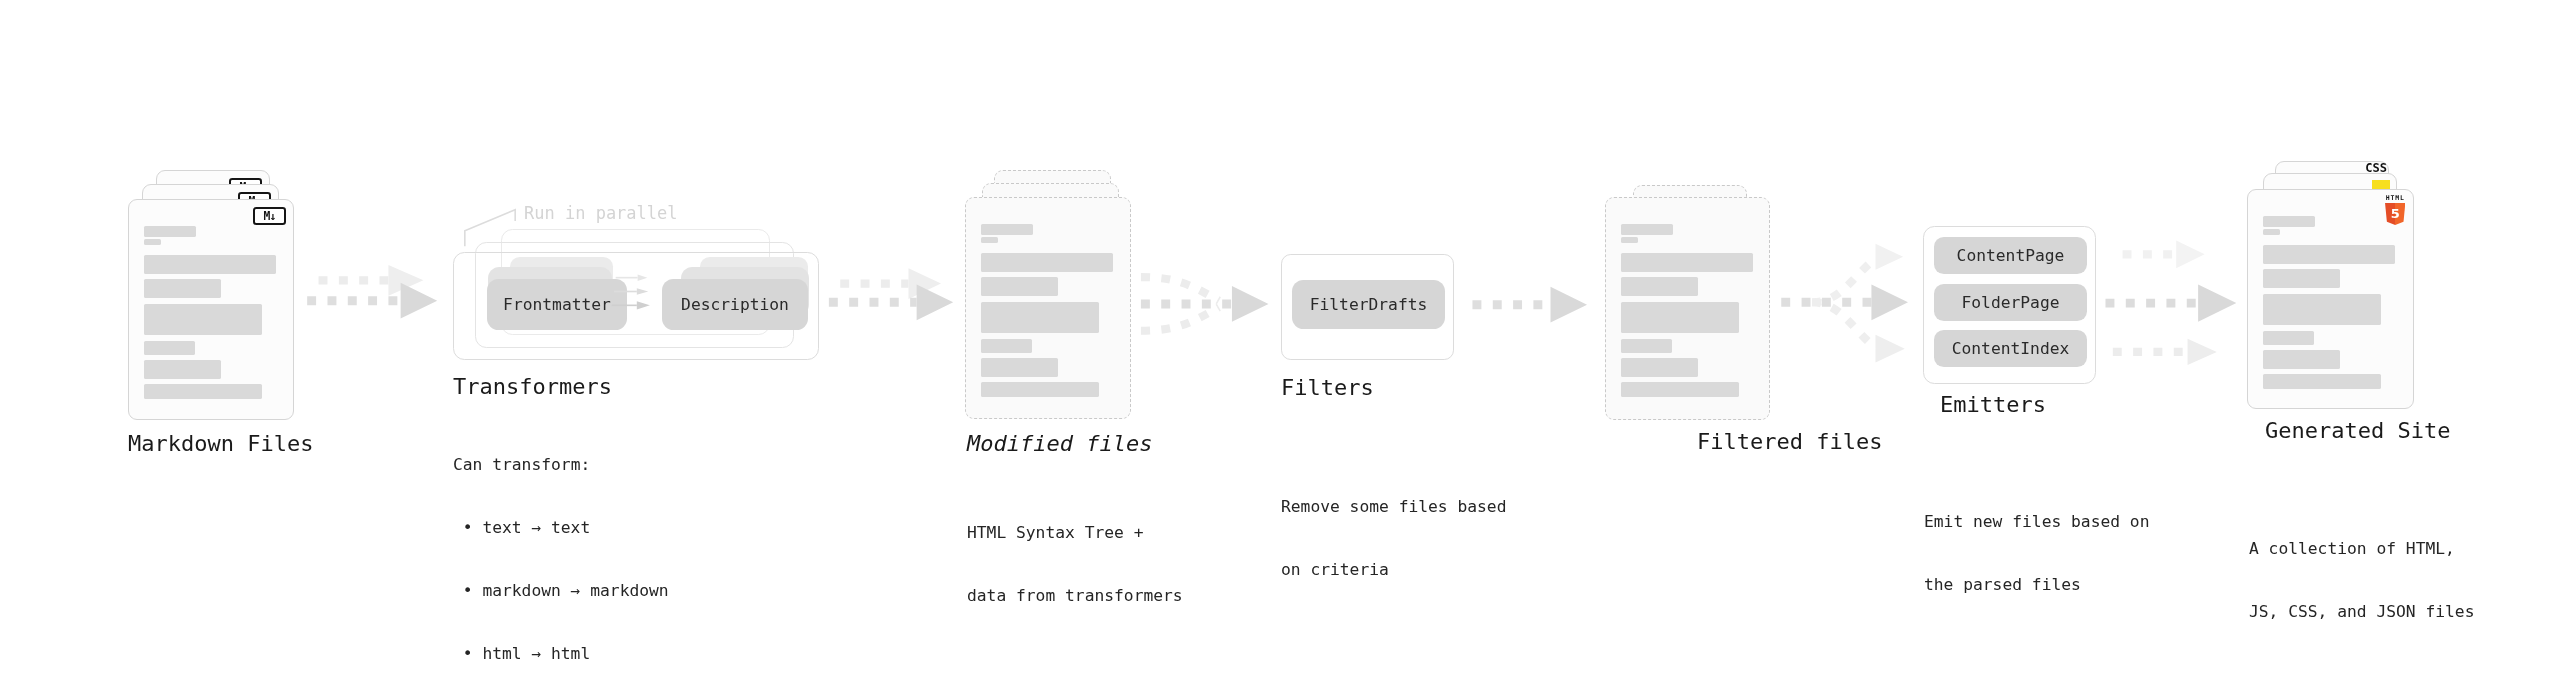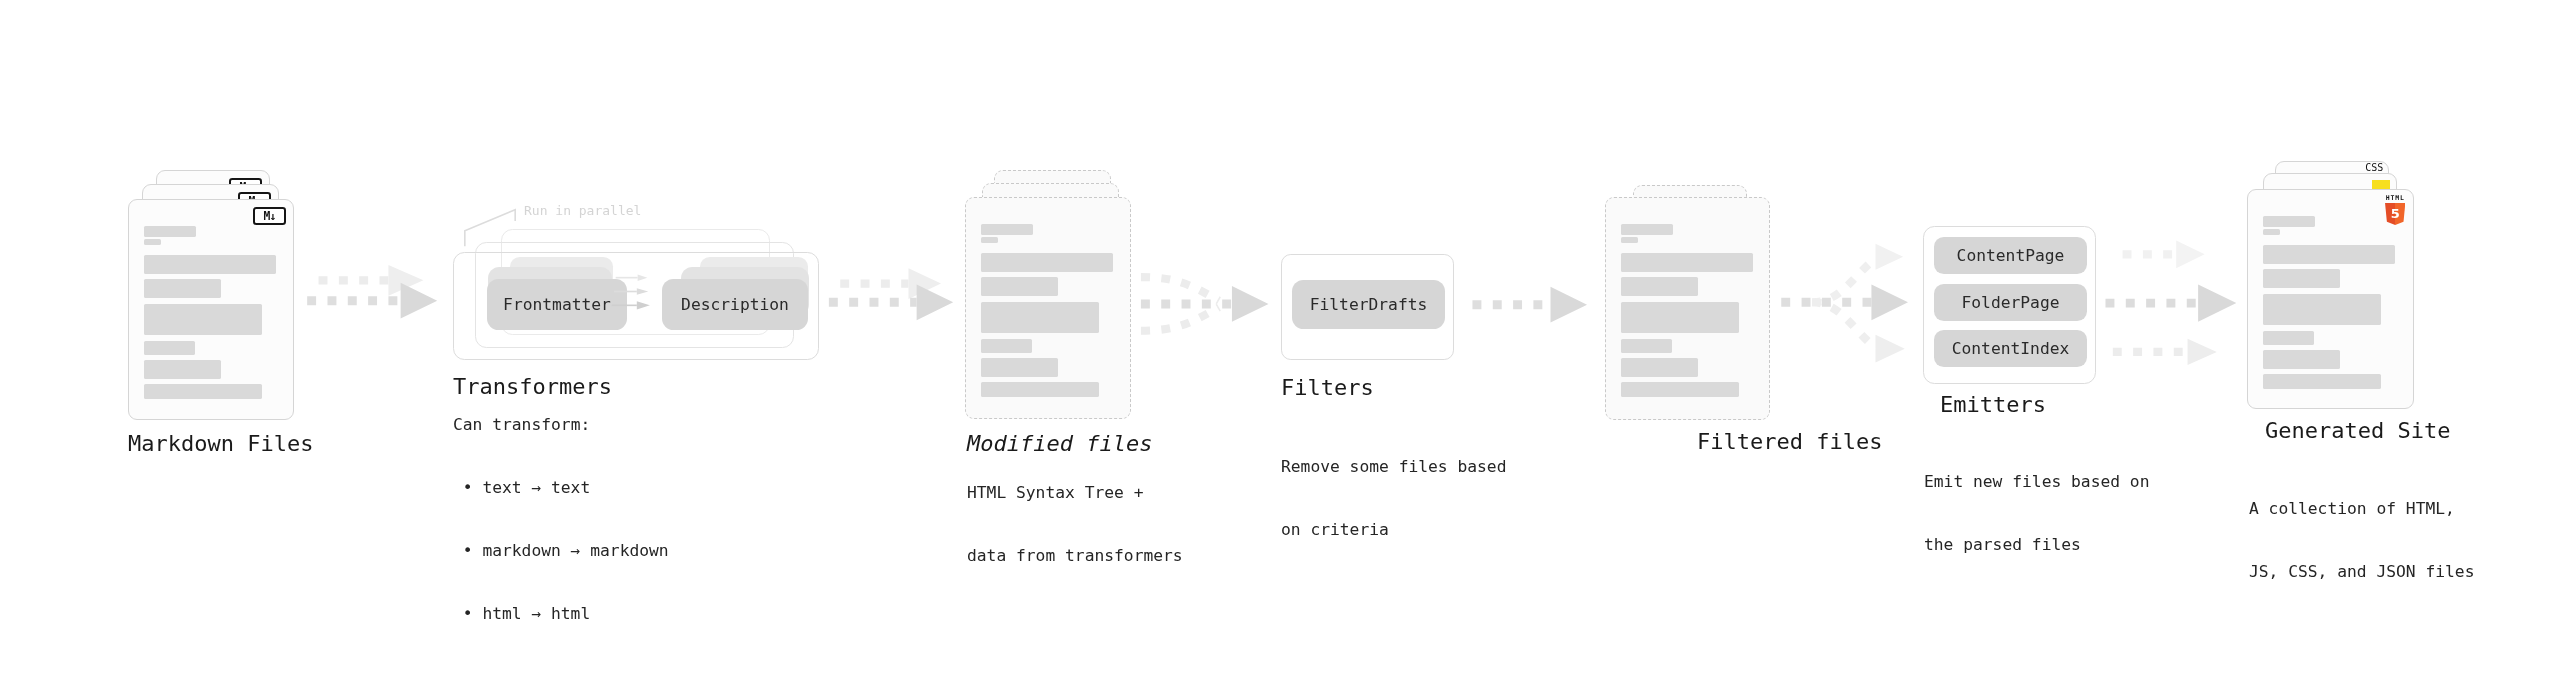--- a/index.html
+++ b/index.html
@@ -11,42 +11,42 @@
   
   .doc{position:absolute;background:#fcfcfc;border:1.6px solid #d5d5d5;border-radius:9px;box-sizing:border-box;}
   .doc.dashed{border:1.6px dashed #c9c9c9;background:#fafafa;}
   .skeleton{position:absolute;left:15.4px;top:26px;width:137px;height:176px;}
   .bar{position:absolute;background:#d9d9d9;border-radius:1.6px;}
   
   .md-badge{position:absolute;top:6.5px;right:7.3px;width:32.5px;height:18px;background:#fff;border:2.4px solid #151515;
     border-radius:3.3px;box-sizing:border-box;display:flex;align-items:center;justify-content:center;
     font-weight:bold;font-size:11.4px;letter-spacing:-0.8px;color:#151515;}
   .css-badge{position:absolute;top:3.3px;right:6.5px;width:16.3px;text-align:center;}
-  .css-badge .t{font-size:10px;font-weight:normal;color:#111;line-height:6.5px;}
+  .css-badge .t{font-size:12px;font-weight:bold;color:#111;line-height:6.5px;}
   .css-badge .u{width:14.6px;height:3.3px;background:#2760e6;margin:0.8px auto 0;}
   .js-badge{position:absolute;top:5.7px;right:6.5px;width:18px;height:9.8px;background:#f7df1e;}
   .h5-logo{position:absolute;top:4.9px;right:7.3px;width:21px;text-align:center;}
   .h5-logo .t{font-size:6.5px;font-weight:bold;letter-spacing:0.8px;color:#111;line-height:7.3px;}
   .h5-logo .shield{position:relative;width:20.3px;height:22px;margin:0.8px auto 0;
     background:linear-gradient(90deg,#e44d26 50%,#f16529 50%);
     clip-path:polygon(0 0,100% 0,91% 85%,50% 100%,9% 85%);
     display:flex;align-items:center;justify-content:center;}
   .h5-logo .five{color:#fff;font-weight:bold;font-size:13px;font-family:"DejaVu Sans", sans-serif;}
   
   .pill{position:absolute;background:#d6d6d6;border-radius:11.4px;box-sizing:border-box;
     display:flex;align-items:center;justify-content:center;font-size:16.3px;color:#2a2a2a;}
   .pill.l2{background:#e3e3e3;}
   .pill.l3{background:#ebebeb;}
   .frame{position:absolute;border:1.6px solid #dcdcdc;border-radius:11.4px;box-sizing:border-box;background:transparent;}
   .frame.f2{border-color:#e4e4e4;}
   .frame.f3{border-color:#eaeaea;}
   
   .h1{position:absolute;font-size:22px;line-height:23px;color:#1a1a1a;white-space:pre;}
-  .sub{position:absolute;font-size:16.3px;line-height:21px;color:#252525;white-space:pre;}
-  .note{position:absolute;font-size:13px;color:#d4d4d4;white-space:pre;}
+  .sub{position:absolute;font-size:16.3px;line-height:21px;color:#252525;white-space:pre;margin-top:40px;}
+  .note{position:absolute;font-size:17px;color:#d4d4d4;white-space:pre;}
   .bullets div{padding-left:9.8px;}
   svg{display:block;}
   #arrow-layer{position:absolute;left:0;top:0;z-index:1;}
   .stack{z-index:2;}
 </style>
 </head>
 <body>
 
 <div id="canvas">
 

